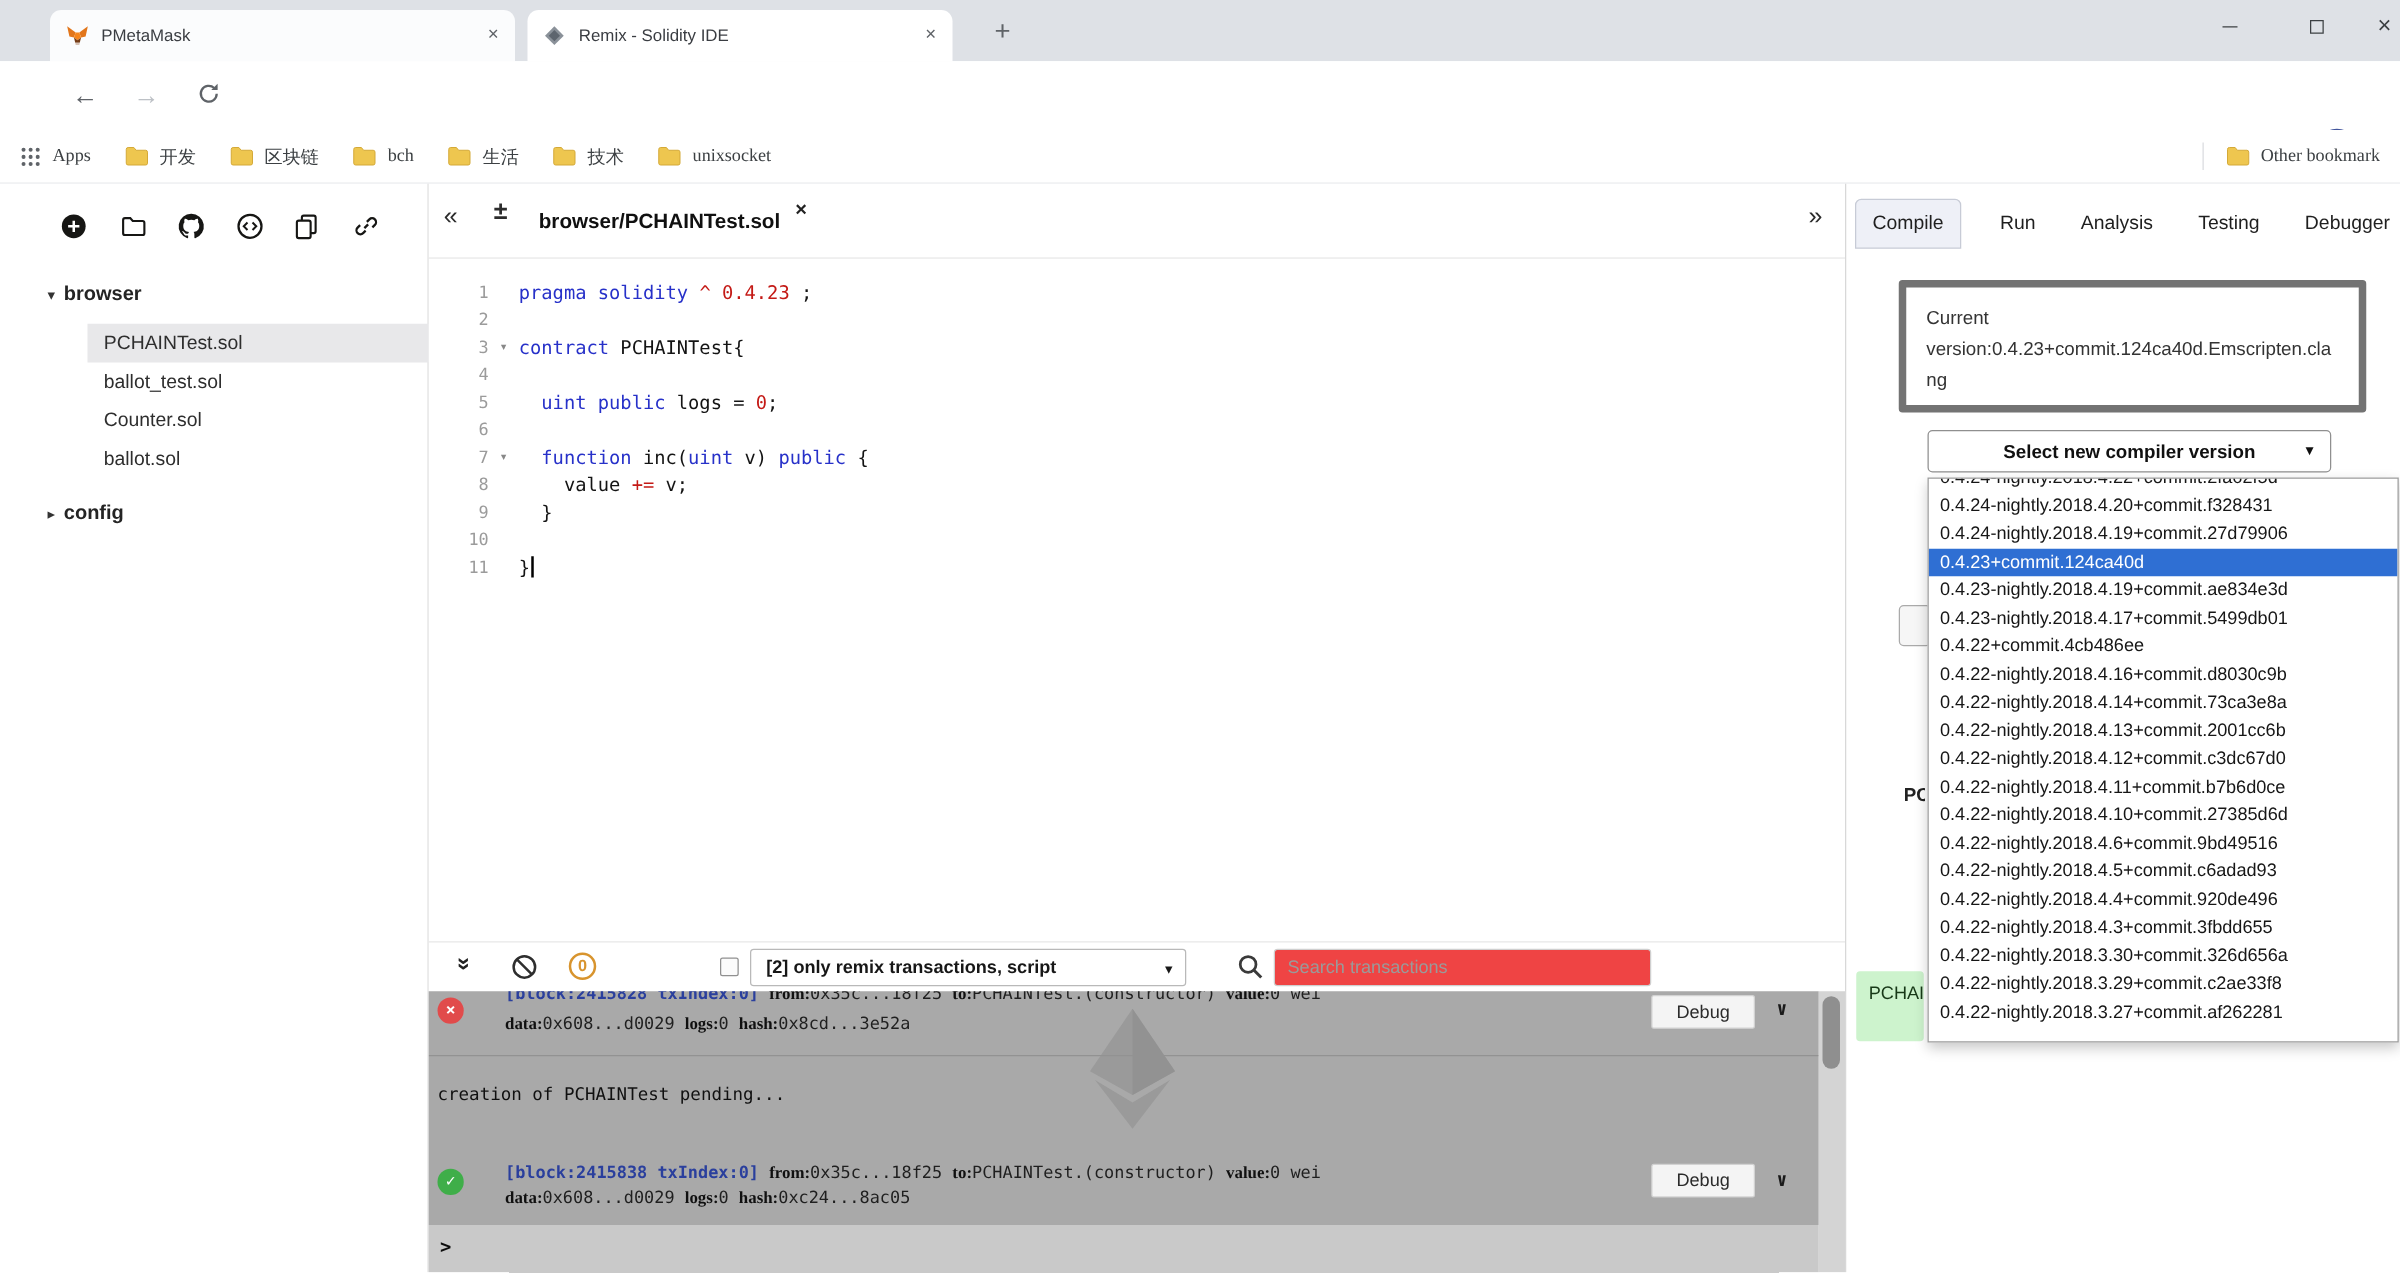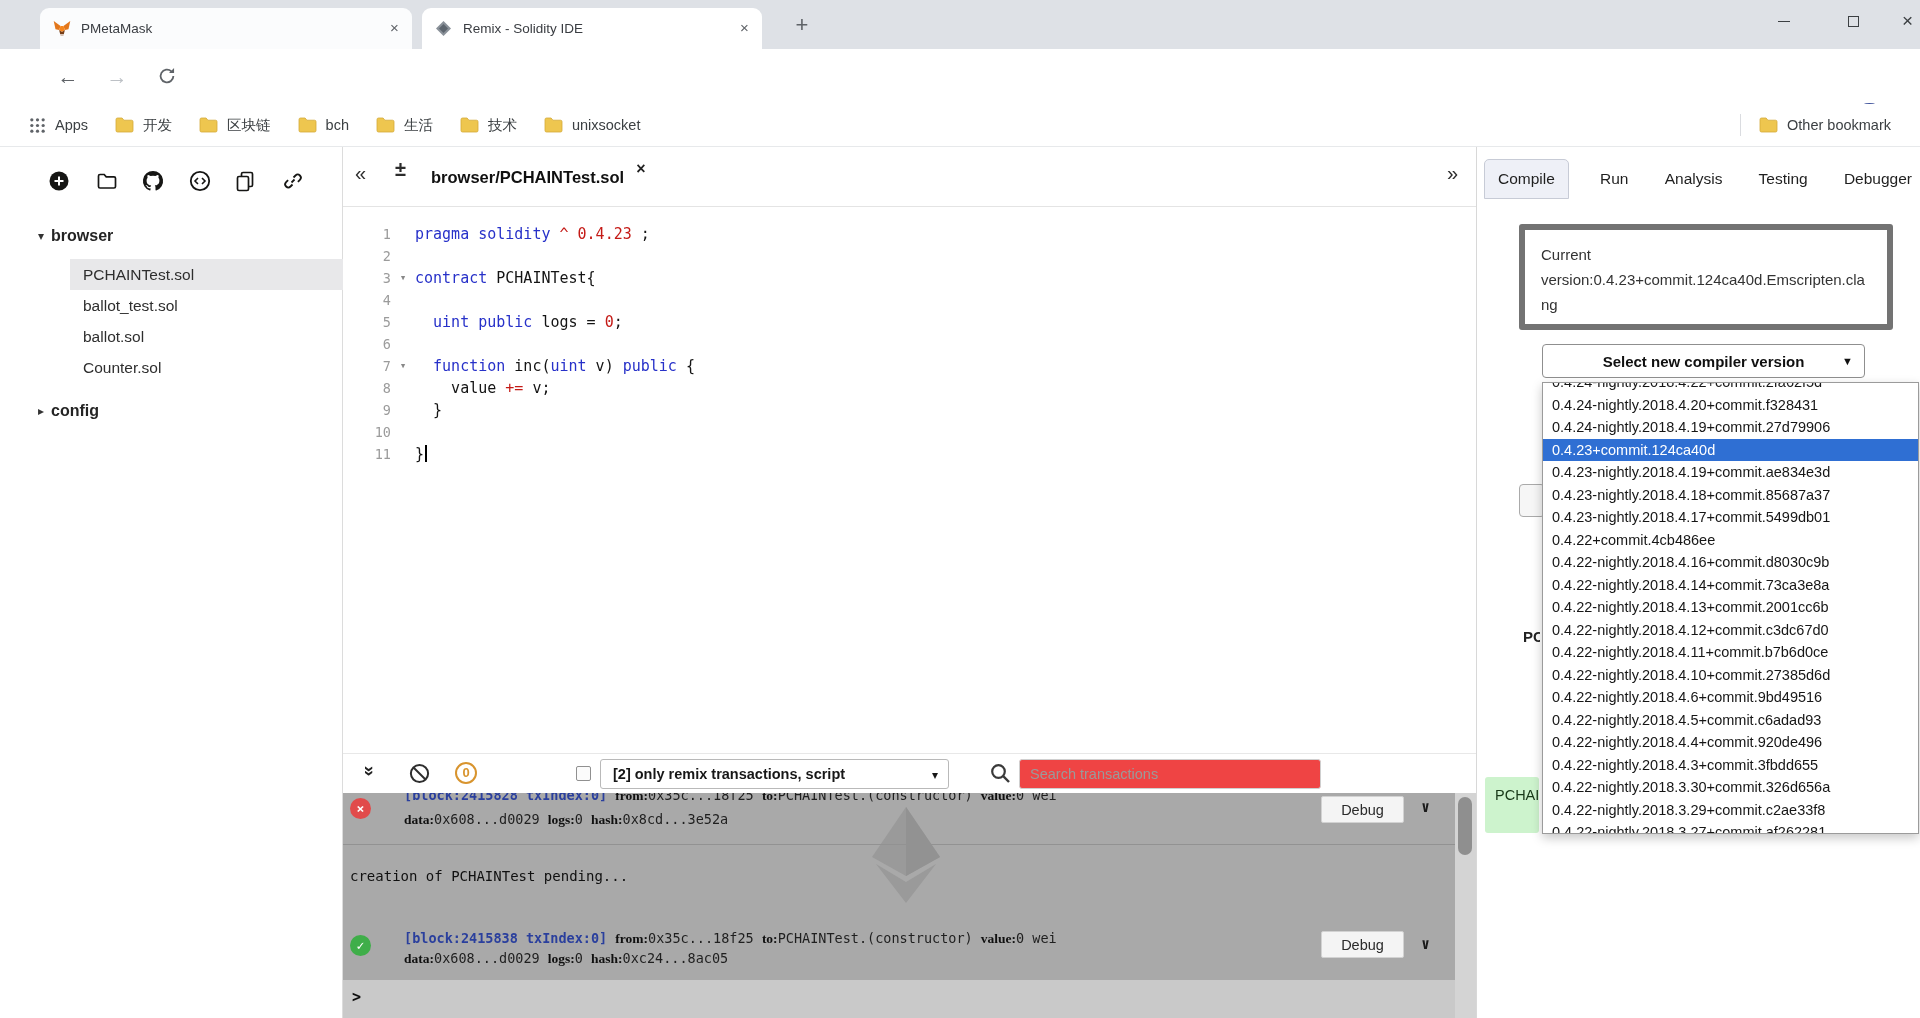--- a/index.html
+++ b/index.html
@@ -30,21 +30,21 @@
 .omnibox{position:absolute;left:200px;top:60px;width:1576px;height:35px;border-radius:18px;background:#f1f3f4;display:flex;align-items:center;padding:0 16px;}
 .sec-ic{flex:none;margin-right:9px;display:flex;}
 .sec-txt{color:#5f6368;font-size:15px;flex:none;}
 .om-sep{width:1px;height:18px;background:#c8cbcf;margin:0 13px;flex:none;}
 .om-url{color:#202124;font-size:15.5px;white-space:nowrap;overflow:hidden;flex:1;}
 .om-star{flex:none;font-size:20px;color:#5f6368;margin-left:10px;}
 .nav-fox{position:absolute;left:1797px;top:58px;display:flex;}
 .avatar{position:absolute;left:1851px;top:54px;width:37px;height:37px;border-radius:50%;background:#41549c;color:#fff;font-size:14px;font-weight:700;display:flex;align-items:center;justify-content:center;}
 
 
-.bookmarks{position:absolute;left:0;top:104px;width:1920px;height:43px;background:#fff;border-bottom:1px solid #e7e9eb;display:flex;align-items:center;padding:0 29px;font-size:14.5px;color:#3c4043;}
+.bookmarks{position:absolute;left:0;top:104px;width:1920px;height:43px;background:#fff;border-bottom:1px solid #e7e9eb;display:flex;align-items:center;padding:0 16px;font-size:14.5px;color:#3c4043;font-family:Liberation Serif, serif;}
 .bm{display:flex;align-items:center;gap:9px;margin-right:27px;white-space:nowrap;}
 .bm-list{display:flex;align-items:center;}
 .bm-spacer{flex:1;}
 .bm-div{width:1px;height:22px;background:#dadce0;margin-right:18px;}
 .bm.other{margin-right:0;overflow:hidden;}
 
 
 .sidebar{position:absolute;left:0;top:147px;width:343px;height:871px;background:#fff;border-right:1px solid #dcdcdc;}
 .sic{position:absolute;top:22px;width:24px;height:24px;display:flex;}
 .tree-folder{position:absolute;left:38px;display:flex;align-items:center;gap:7px;font-size:16px;font-weight:700;color:#242424;}
@@ -333,25 +333,25 @@
 
         <div class="file-item selected">
           <span>PCHAINTest.sol</span>
         </div>
 
         <div class="file-item">
           <span>ballot_test.sol</span>
         </div>
 
         <div class="file-item">
+          <span>Counter.sol</span>
+        </div>
+
+        <div class="file-item">
           <span>ballot.sol</span>
-        </div>
-
-        <div class="file-item">
-          <span>Counter.sol</span>
         </div>
       </div>
     <div class="tree-folder tf-config">
       <span class="tree-arrow">▸</span>
       <span>config</span>
     </div>
   </div>
 
   <div class="etabbar">
     <span class="eic eic-left">«</span>
@@ -411,23 +411,20 @@
           </div>
 
           <div class="veritem selected">
             <span>0.4.23+commit.124ca40d</span>
           </div>
 
           <div class="veritem">
             <span>0.4.23-nightly.2018.4.19+commit.ae834e3d</span>
           </div>
 
-          <div class="veritem">
-            <span>0.4.23-nightly.2018.4.18+commit.85687a37</span>
-          </div>
 
           <div class="veritem">
             <span>0.4.23-nightly.2018.4.17+commit.5499db01</span>
           </div>
 
           <div class="veritem">
             <span>0.4.22+commit.4cb486ee</span>
           </div>
 
           <div class="veritem">

